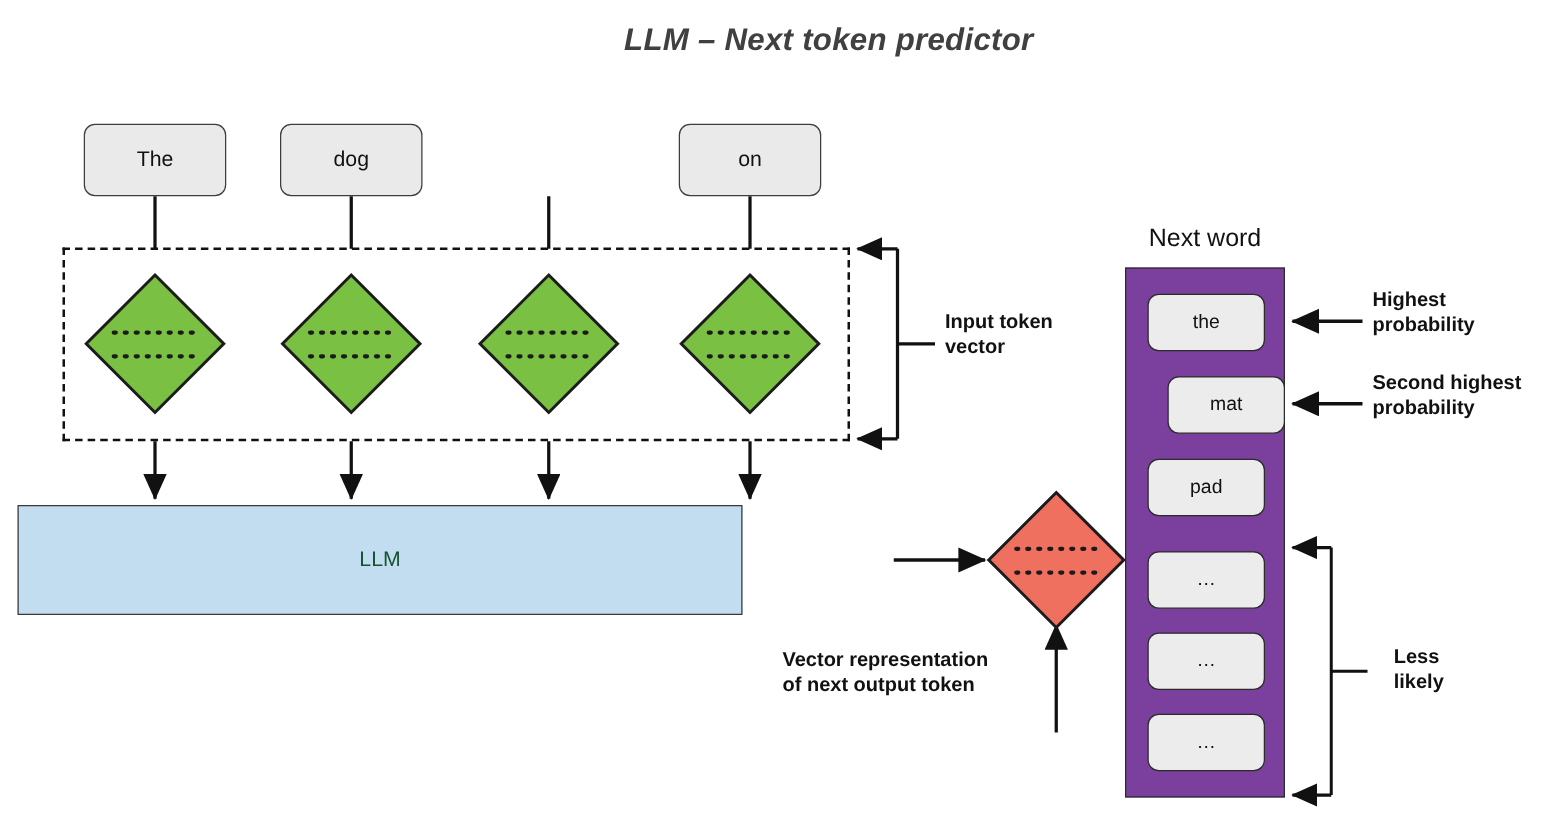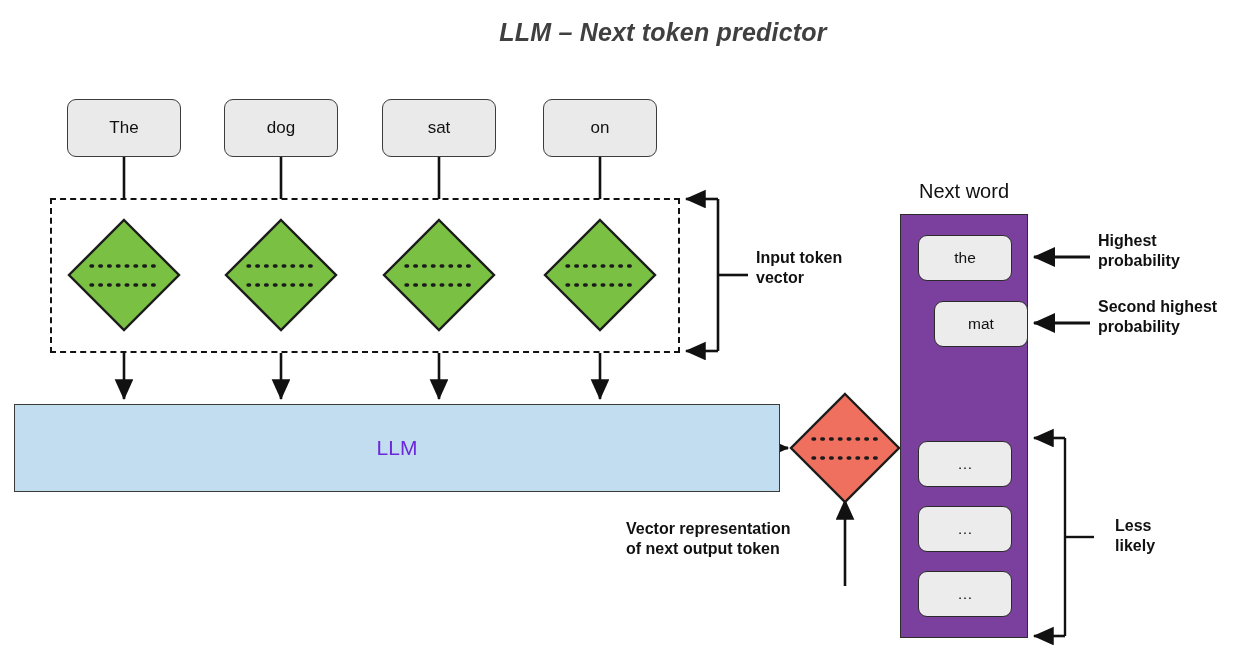--- a/index.html
+++ b/index.html
@@ -61,29 +61,29 @@
   
   .diamond-wrap {
     width: 118px;
     height: 118px;
   }
   .diamond-wrap svg { display: block; }
 
   
   #llm-box {
     left: 14px; top: 404px;
-    width: 766px; height: 88px;
+    width: 580px; height: 88px;
     background: #c2ddf0;
     border: 1.6px solid #3a3a3a;
     box-sizing: border-box;
     display: flex;
     align-items: center;
     justify-content: center;
-    font-size: 21px;
-    color: #6d28d9;
+    font-size: 17px;
+    color: #14532d;
   }
 
   
   #purple-col {
     left: 900px; top: 214px;
     width: 128px; height: 424px;
     background: #7b3f9d;
     border: 1.8px solid #2c2c2c;
     box-sizing: border-box;
   }
@@ -185,23 +185,20 @@
       <line x1="1065" y1="636" x2="1034" y2="636"></line>
     </g>
   </svg>
 
   <div class="abs token-box" style="left:67px; top:99px;">
     <span>The</span>
   </div>
   <div class="abs token-box" style="left:224px; top:99px;justify-content:center;">
     <span>dog</span>
   </div>
-  <div class="abs token-box" style="left:382px; top:99px;">
-    <span>sat</span>
-  </div>
   <div class="abs token-box" style="left:543px; top:99px;">
     <span>on</span>
   </div>
 
   <div class="abs" id="dashed-box"></div>
 
   <div class="abs diamond-wrap" style="left:65px; top:216px;">
     <svg width="118" height="118" viewBox="0 0 118 118" xmlns="http://www.w3.org/2000/svg">
       <polygon points="59,4 114,59 59,114 4,59" fill="#7ac143" stroke="#1c1c1c" stroke-width="2.4"></polygon>
       <line x1="26" y1="50" x2="92" y2="50" stroke="#1b1b1b" stroke-width="3.4" stroke-linecap="round" stroke-dasharray="1.6 7.2"></line>
@@ -249,20 +246,23 @@
 of next output token</div>
 
   <div class="abs" id="next-word-label">Next word</div>
 
   <div class="abs" id="purple-col">
     <div class="word-box" style="top:20px;">
       <span>the</span>
     </div>
     <div class="word-box" style="top:86px;margin-left:16px;">
       <span>mat</span>
+    </div>
+    <div class="word-box" style="top:152px;">
+      <span>pad</span>
     </div>
     <div class="word-box" style="top:226px;">
       <span>…</span>
     </div>
     <div class="word-box" style="top:291px;">
       <span>…</span>
     </div>
     <div class="word-box" style="top:356px;">
       <span>…</span>
     </div>

